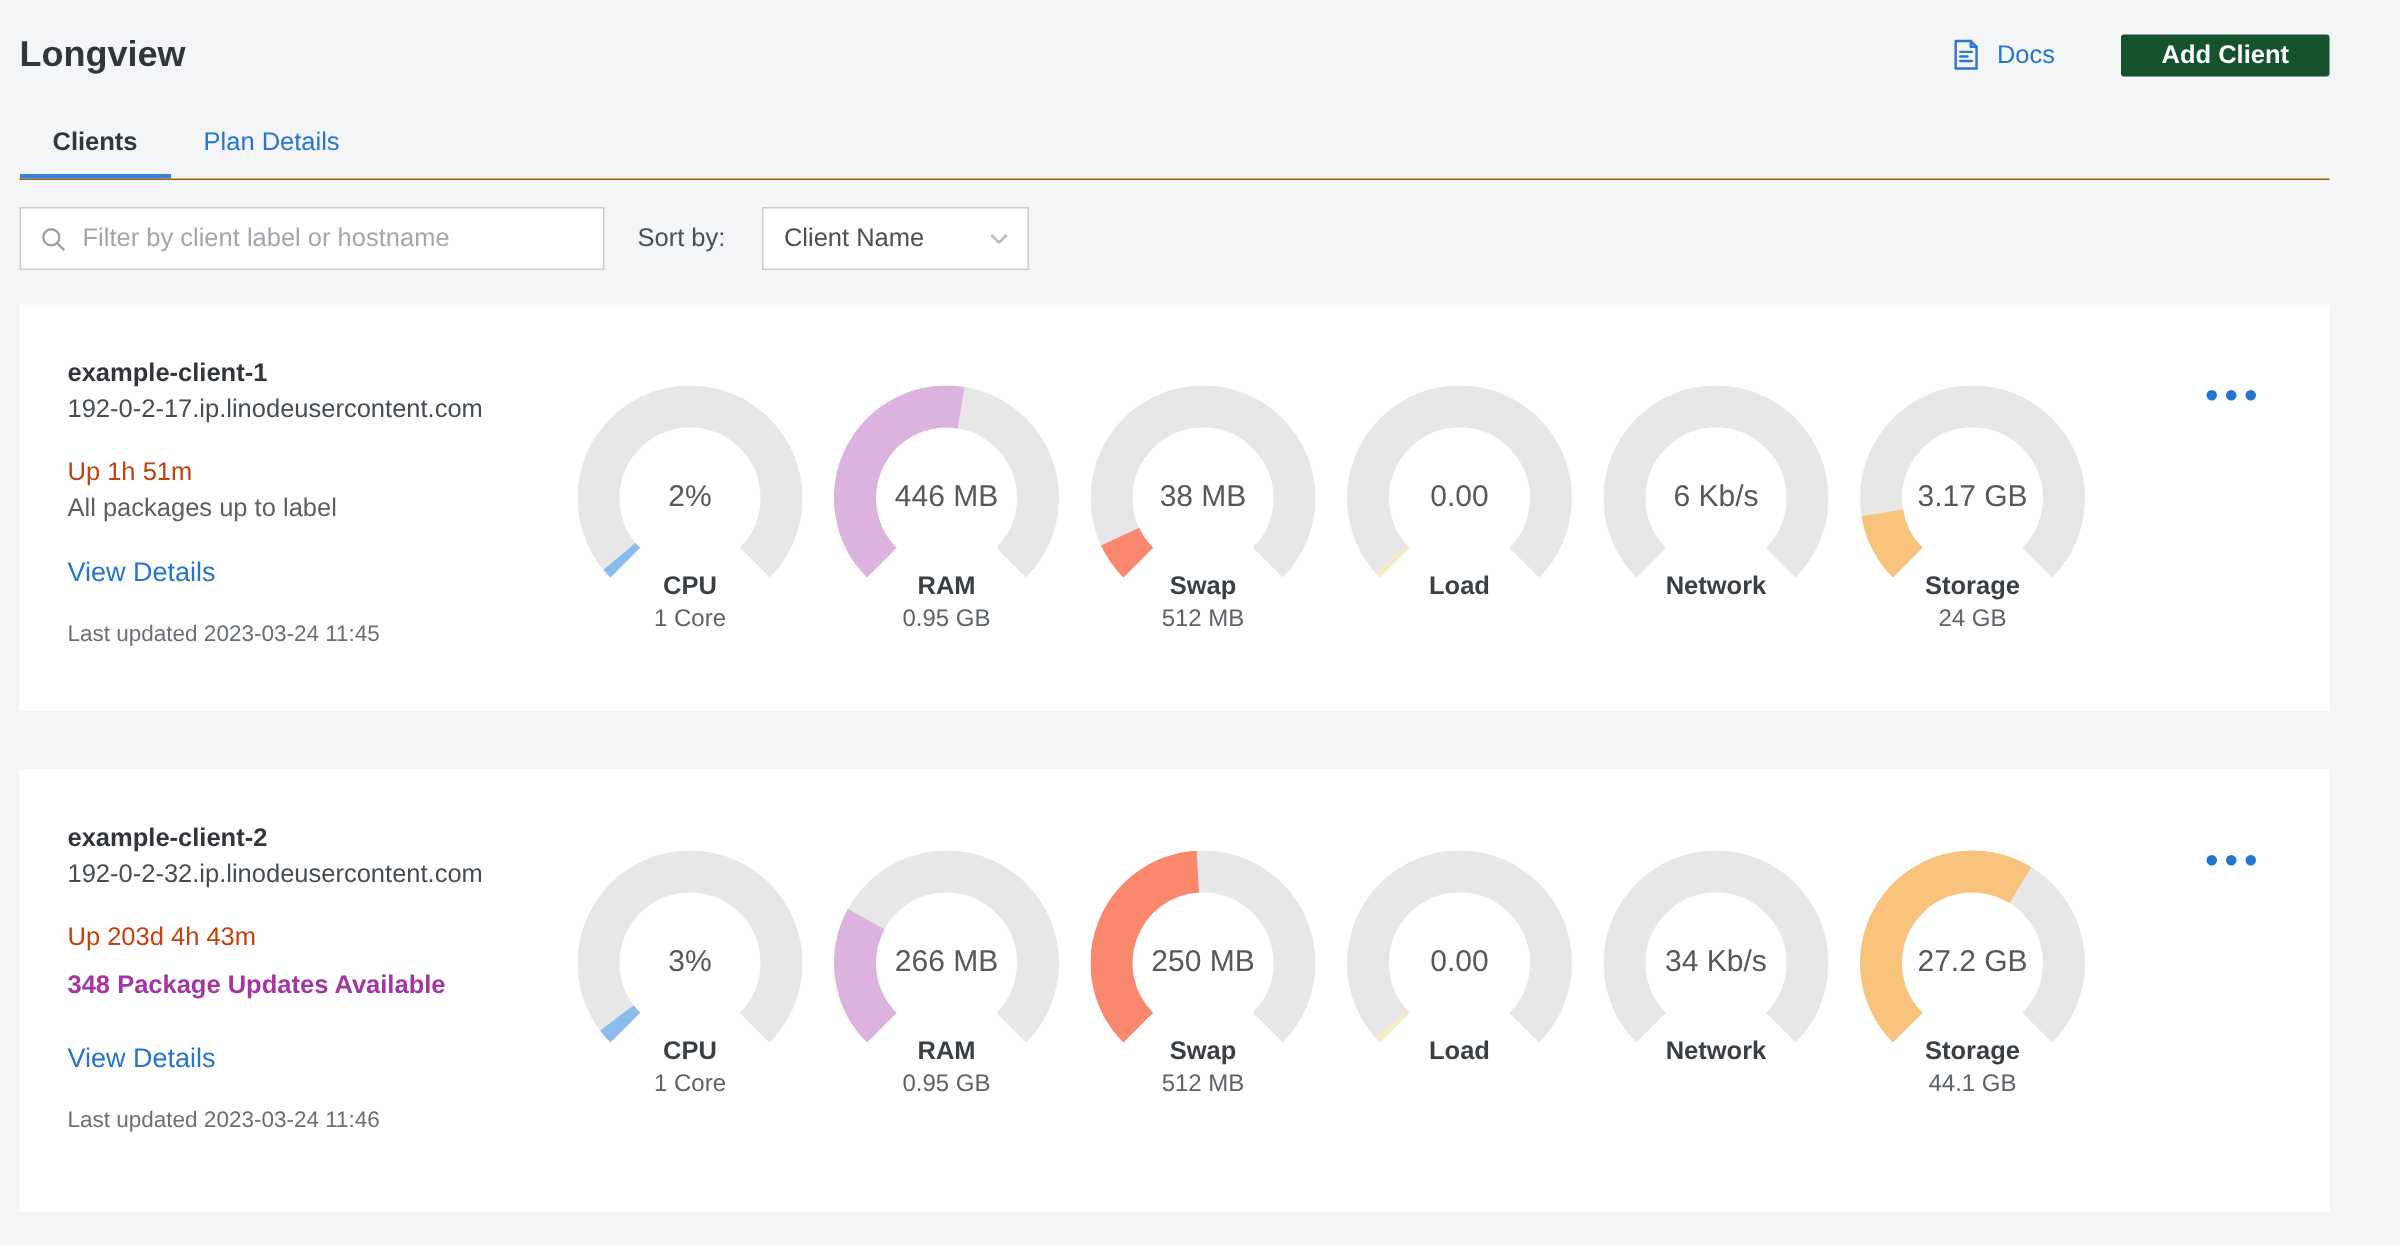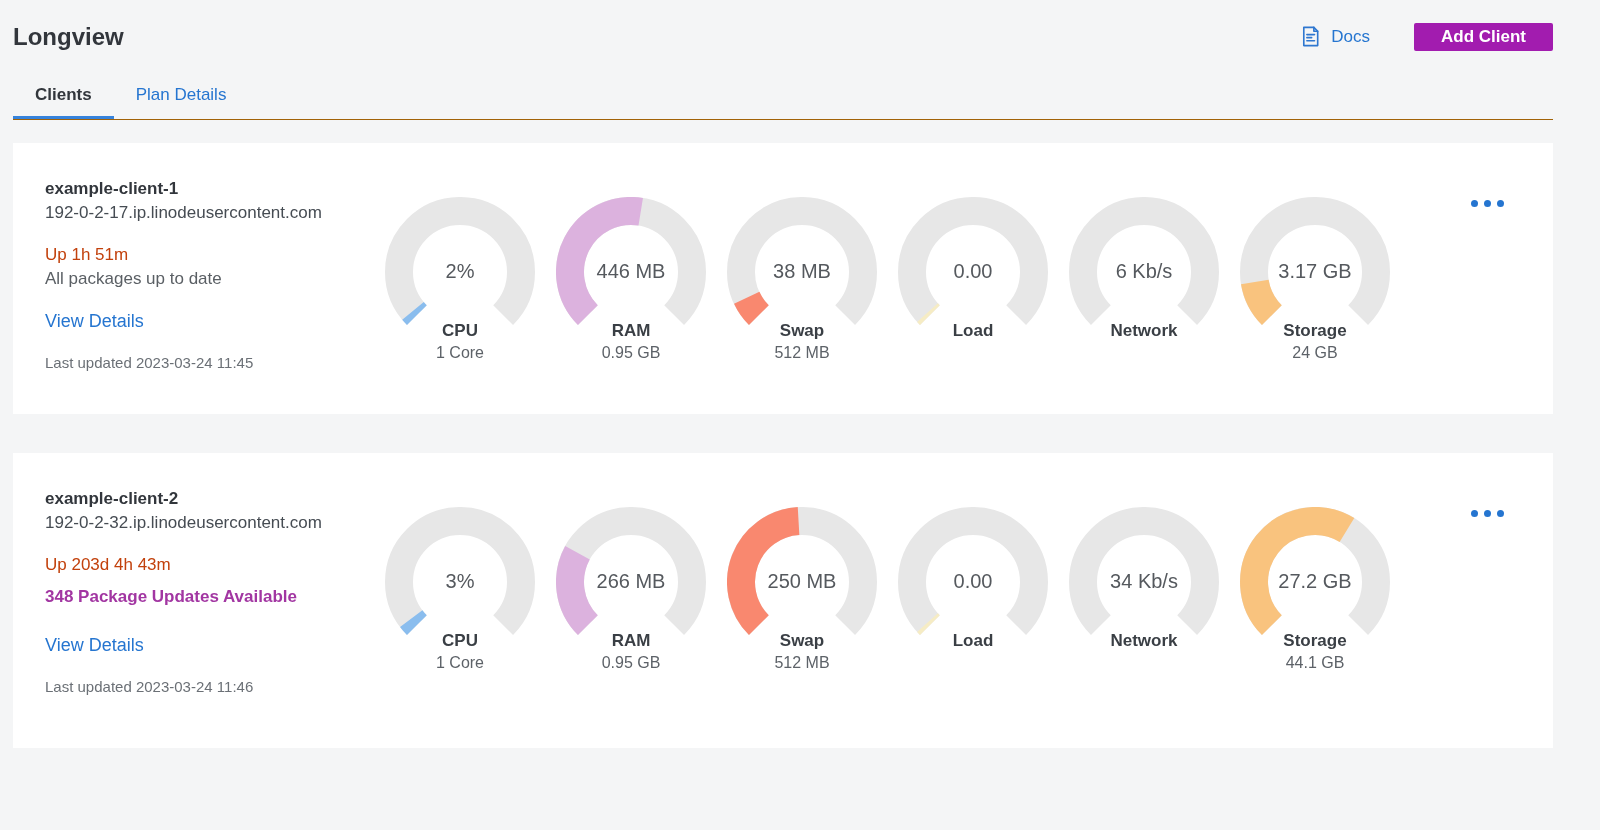--- a/index.html
+++ b/index.html
@@ -15,21 +15,21 @@
   .header { display: flex; align-items: center; padding-top: 10px; height: 63px; }
   .page-title { font-size: 24px; font-weight: 700; color: #32363c; }
   .header-spacer { flex: 1; }
   .docs-link {
     display: flex; align-items: center; gap: 9px;
     color: #2575d0; font-size: 17px; cursor: pointer;
     margin-right: 44px; background: none; border: none;
     font-family: Liberation Sans, sans-serif;
   }
   .add-client-btn {
-    background: #a21caf; color: #ffffff; border: none; border-radius: 2px;
+    background: #14532d; color: #ffffff; border: none; border-radius: 2px;
     font-size: 17px; font-weight: 700; font-family: inherit;
     height: 28px; padding: 0 27px; cursor: pointer;
   }
 
   
   .tabs-row { display: flex; margin-top: 22px; border-bottom: 1px solid #a16207; }
   .tab {
     font-size: 17px; padding: 0 22px 14px 22px; cursor: pointer;
     background: none; border: none; font-family: inherit;
   }
@@ -113,35 +113,55 @@
       <span>Docs</span>
     </button>
     <button class="add-client-btn">Add Client</button>
   </div>
 
   <div class="tabs-row">
     <button class="tab active">Clients</button>
     <button class="tab inactive">Plan Details</button>
   </div>
 
+  <div class="filter-row">
+    <div class="search-box">
+      <span style="display:flex;">
+        <svg width="19" height="19" viewBox="0 0 22 22" fill="none" stroke="#9aa1a8" stroke-width="1.8" stroke-linecap="round">
+          <circle cx="9.5" cy="9.5" r="6.2"></circle>
+          <line x1="14.2" y1="14.2" x2="19" y2="19"></line>
+        </svg>
+      </span>
+      <input type="text" value="" placeholder="Filter by client label or hostname" style="">
+    </div>
+    <span class="sortby-label">Sort by:</span>
+    <div class="sort-select">
+      <span class="value">Client Name</span>
+      <span style="display:flex;">
+        <svg width="22" height="22" viewBox="0 0 24 24" fill="none" stroke="#b9bec4" stroke-width="2" stroke-linecap="round" stroke-linejoin="round">
+          <polyline points="7,10 12,15 17,10"></polyline>
+        </svg>
+      </span>
+    </div>
+  </div>
 
   <section class="card card-1">
     <button class="ellipsis-btn">
       <span style="display:flex;gap:6px;">
         <span class="dot"></span>
           <span class="dot"></span>
           <span class="dot"></span>
       </span>
     </button>
     <div class="card-body">
       <div class="client-info">
         <div class="client-name">example-client-1</div>
         <div class="client-hostname">192-0-2-17.ip.linodeusercontent.com</div>
         <div class="client-uptime">Up 1h 51m</div>
-        <div class="client-packages">All packages up to date</div>
+        <div class="client-packages">All packages up to label</div>
         <a class="view-details">View Details</a>
         <div class="last-updated">Last updated 2023-03-24 11:45</div>
       </div>
       <div class="gauges">
         <div class="gauge">
           <svg viewBox="0 0 150 150">
               <path class="track" d="M 31.87 118.13 A 61 61 0 1 1 118.13 118.13"></path>
               <path class="fill" d="M 31.87 118.13 A 61 61 0 0 1 28.00 113.88" stroke="#8abdee"></path>
             </svg>
           <div class="gauge-value">2%</div>

